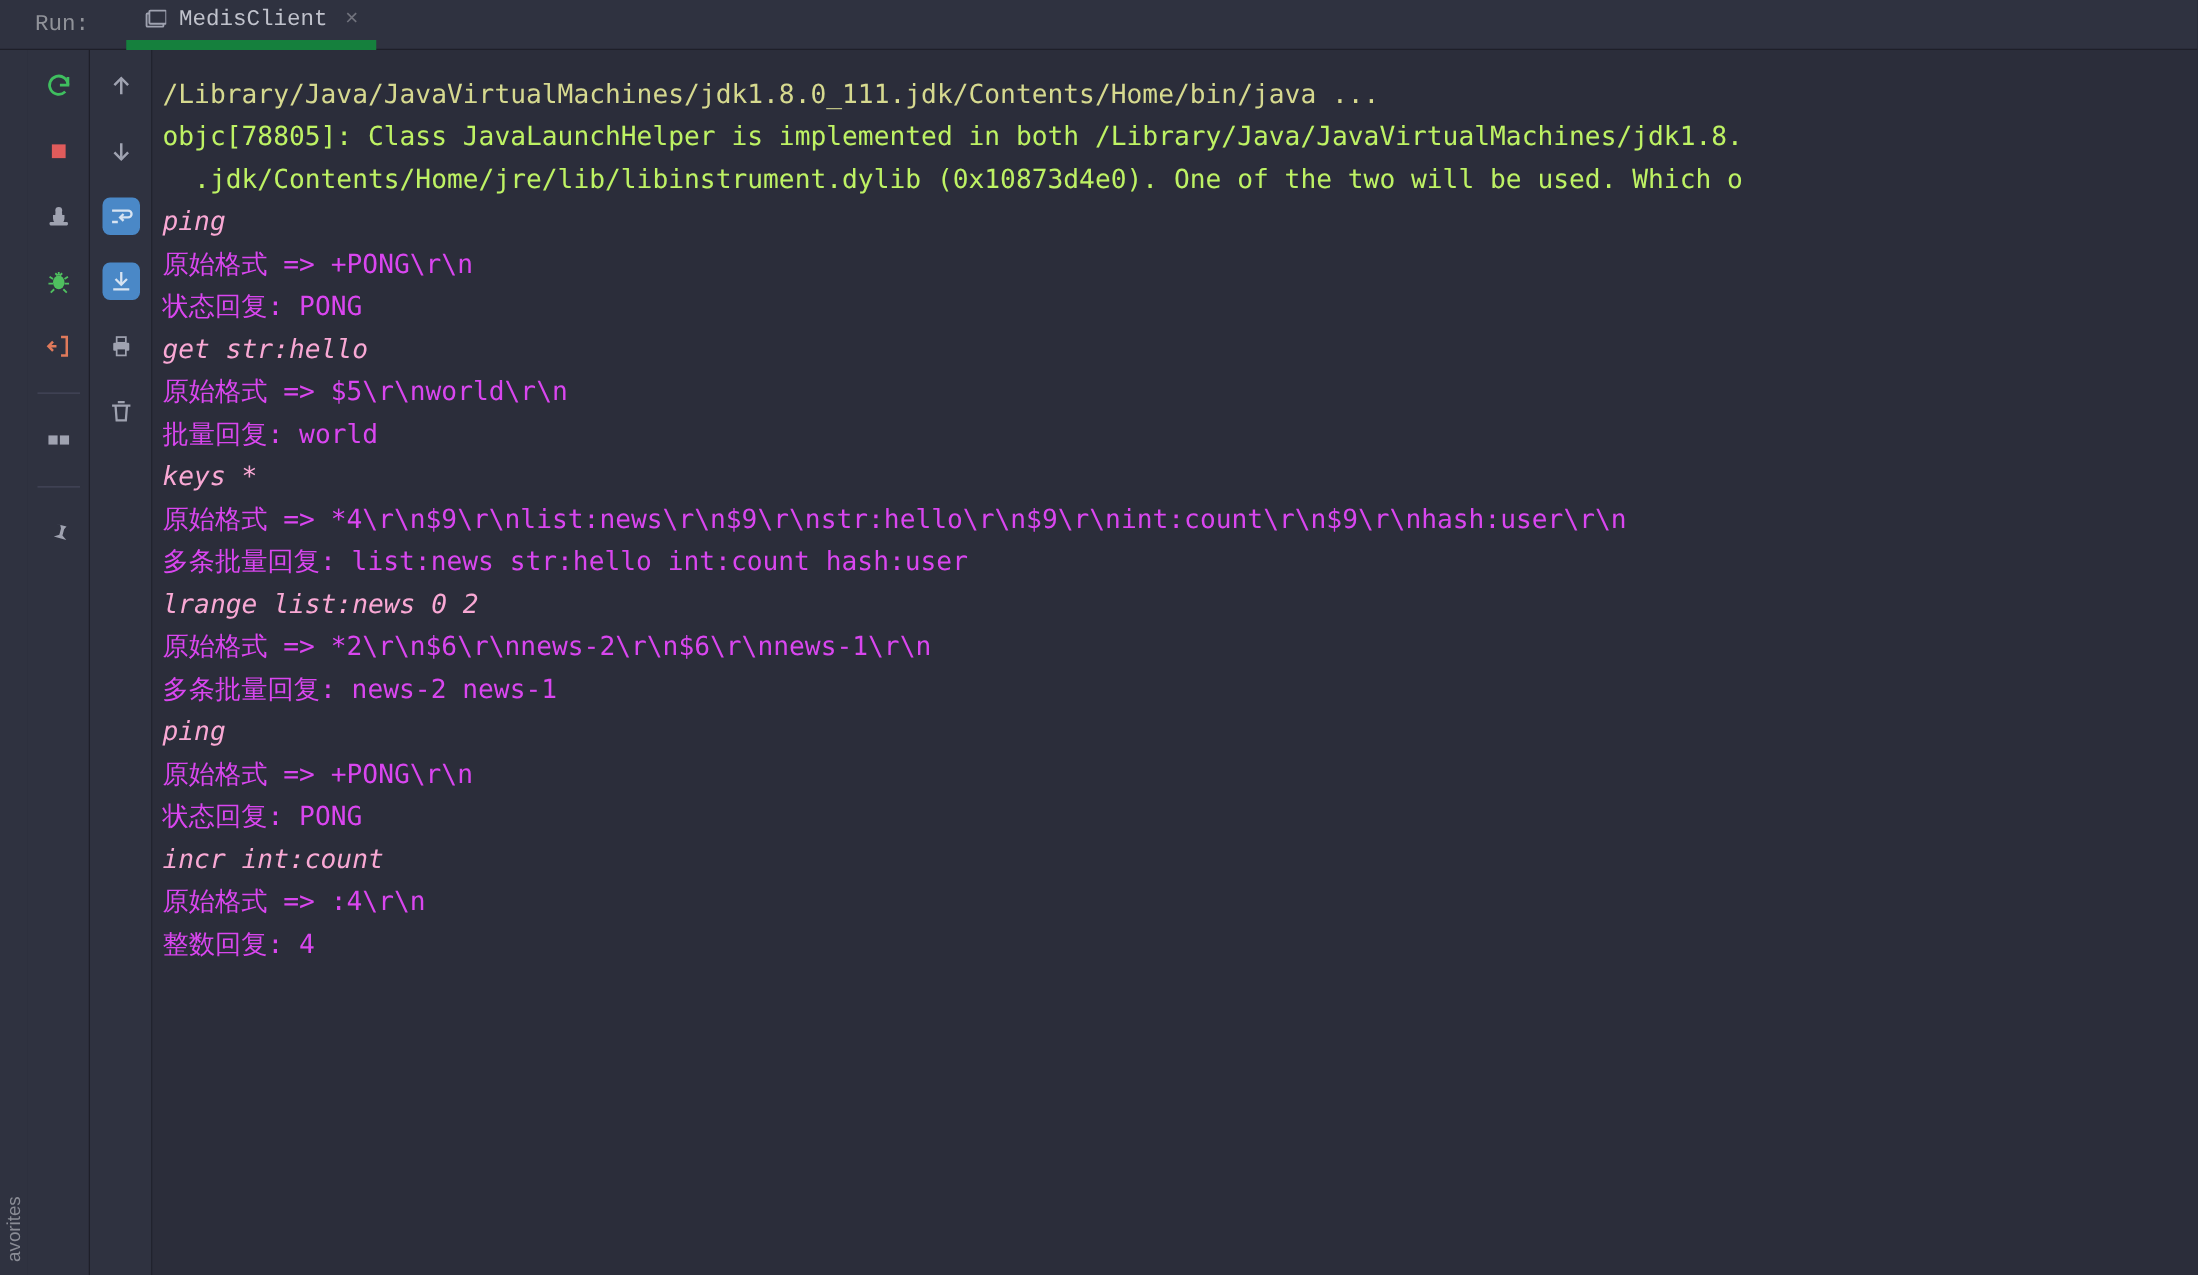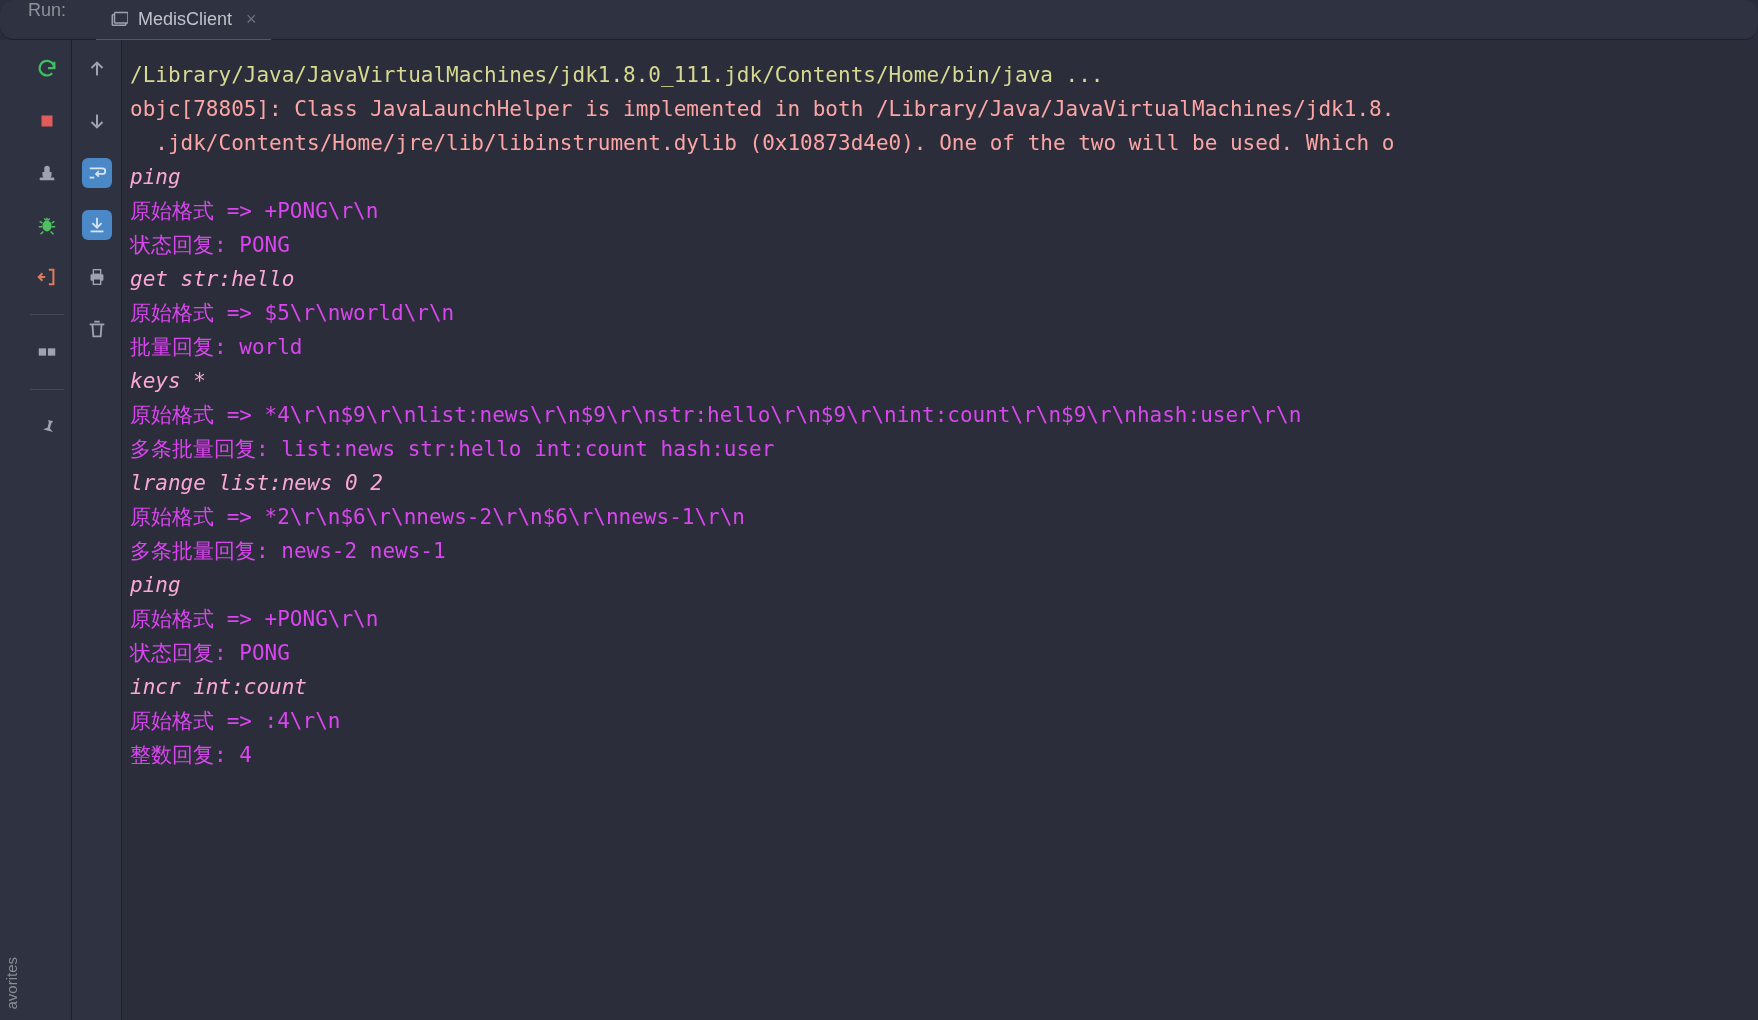--- a/index.html
+++ b/index.html
@@ -9,33 +9,32 @@
     background: #2b2d3a;
     font-family: "Menlo", "Consolas", monospace;
     overflow: hidden;
     color: #a5a8b5;
   }
   .top-bar {
     height: 40px;
     background: #2f3240;
     border-bottom: 1px solid #1e1f29;
     display: flex;
-    align-items: flex-start;
+    align-items: center;
     padding-left: 28px;
-    font-family: Liberation Sans, sans-serif;
+    font-family: Liberation Mono, monospace;
     font-size: 18px;
-    border-radius: 14px;
   }
   .run-label { color: #909299; margin-right: 30px; }
   .tab {
     display: flex;
     align-items: center;
     height: 40px;
     padding: 0 14px;
-    border-bottom: 1px solid #15803d;
+    border-bottom: 8px solid #15803d;
     color: #c0c2cc;
     gap: 10px;
   }
   .tab .app-icon {
     width: 18px; height: 18px;
     display: inline-flex; align-items: center; justify-content: center;
   }
   .tab .close-x { color: #70727c; font-size: 18px; margin-left: 4px; }
   .body {
     display: flex;
@@ -87,21 +86,21 @@
     background: #2b2d3a;
     padding: 18px 0 0 8px;
     font-size: 21px;
     line-height: 34px;
     white-space: pre;
     overflow: hidden;
     font-family: "Menlo", "Consolas", monospace;
   }
   .line { display: block; }
   .c-cmd   { color: #d6d98f; }           
-  .c-err   { color: #fca5a5; }           
+  .c-err   { color: #bef264; }           
   .c-input { color: #f9a8d4; font-style: italic; }
   .c-out   { color: #d946ef; }
 </style>
 </head>
 <body>
 
 <div class="top-bar">
   <span class="run-label">Run:</span>
   <div class="tab">
     <span class="app-icon">

